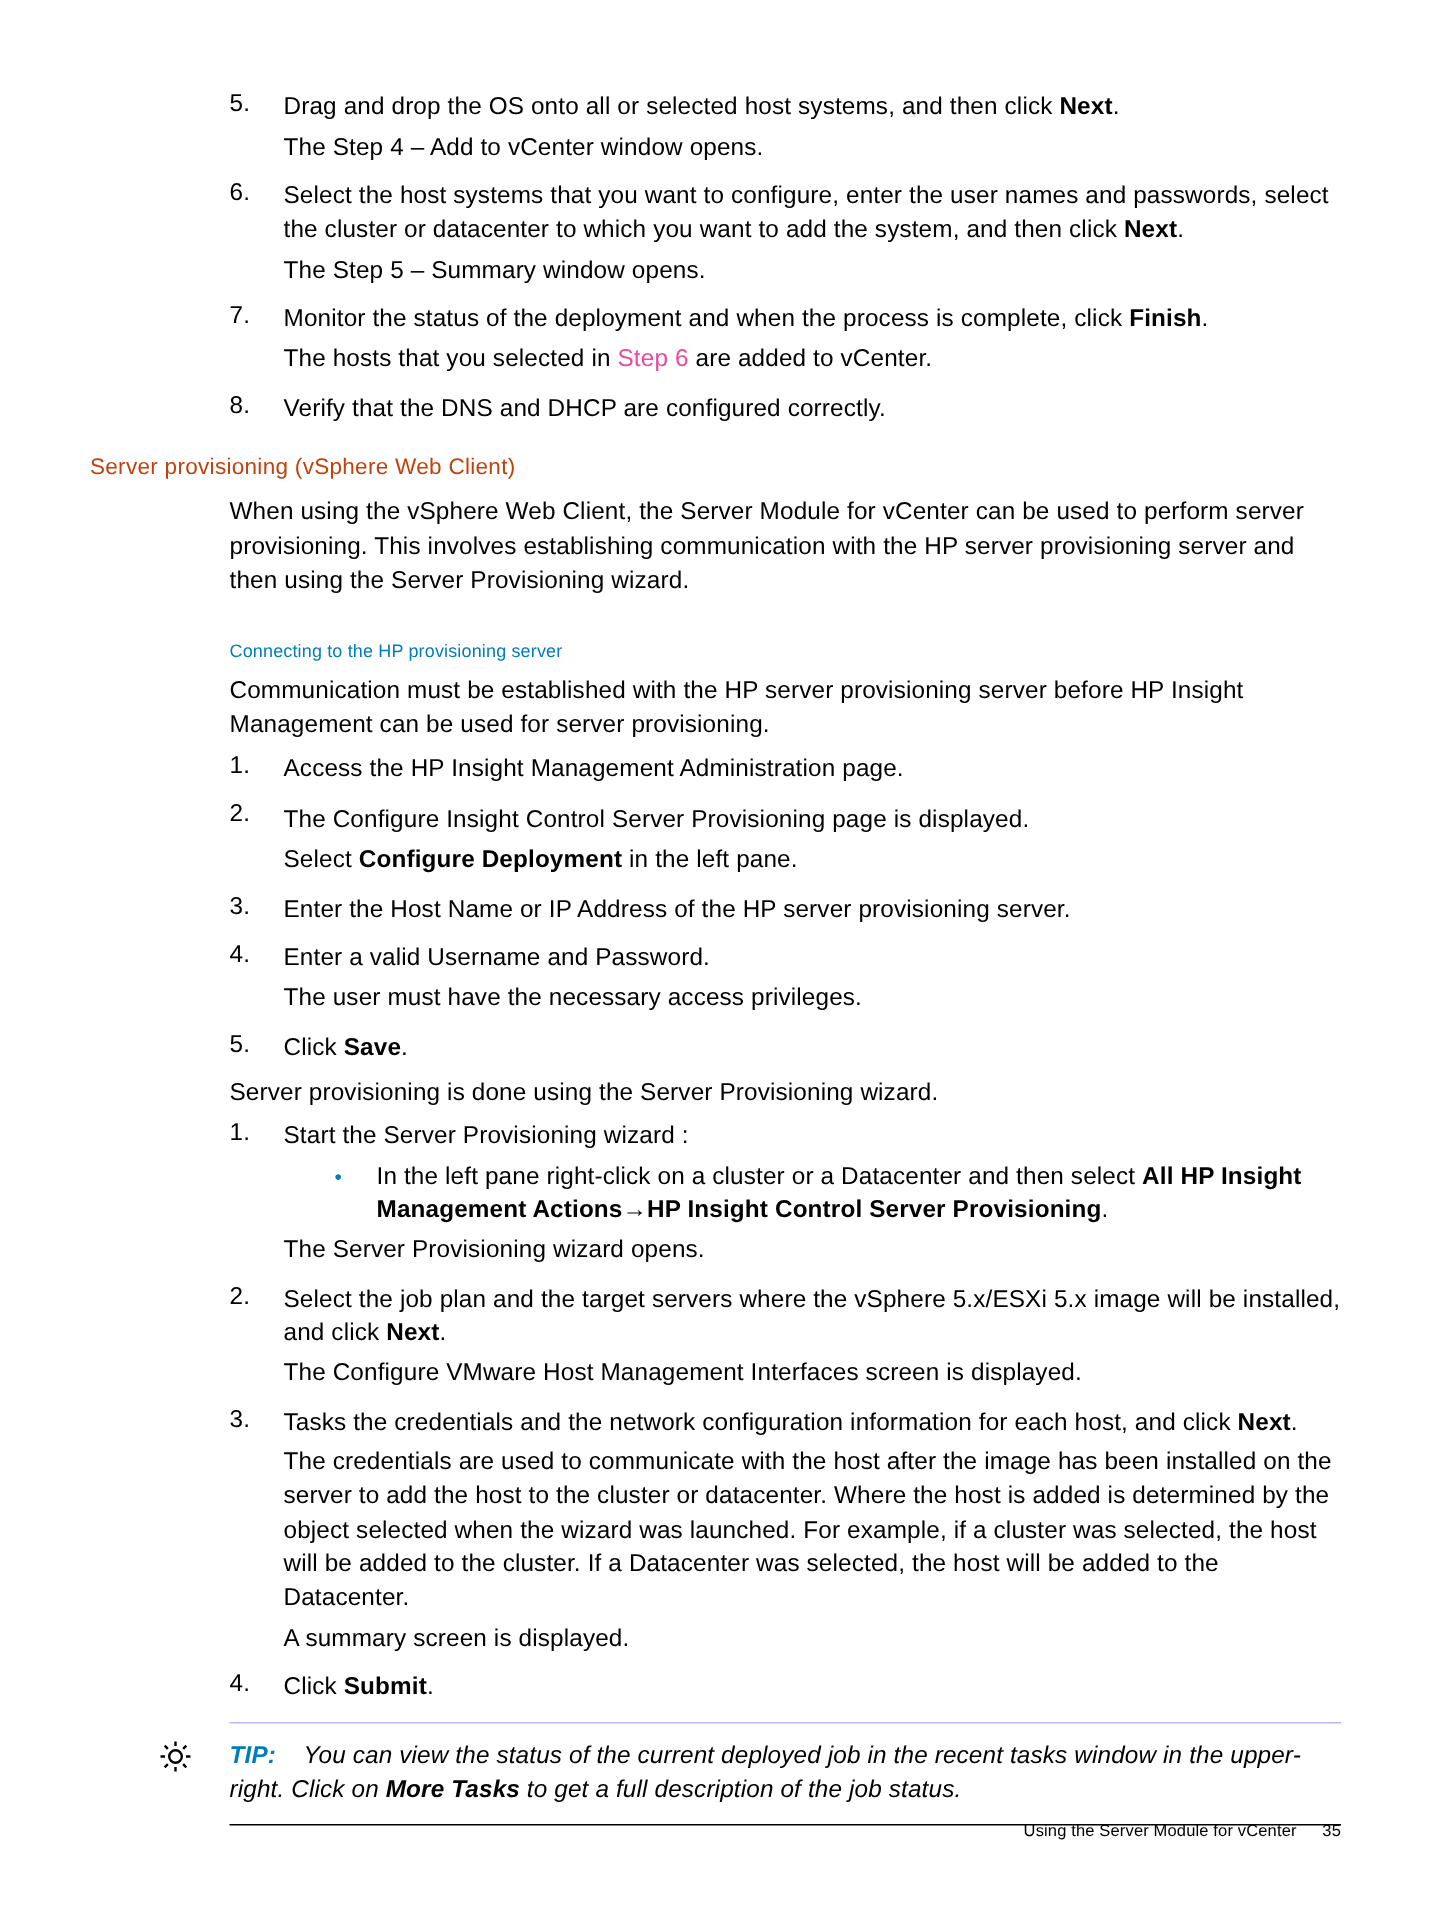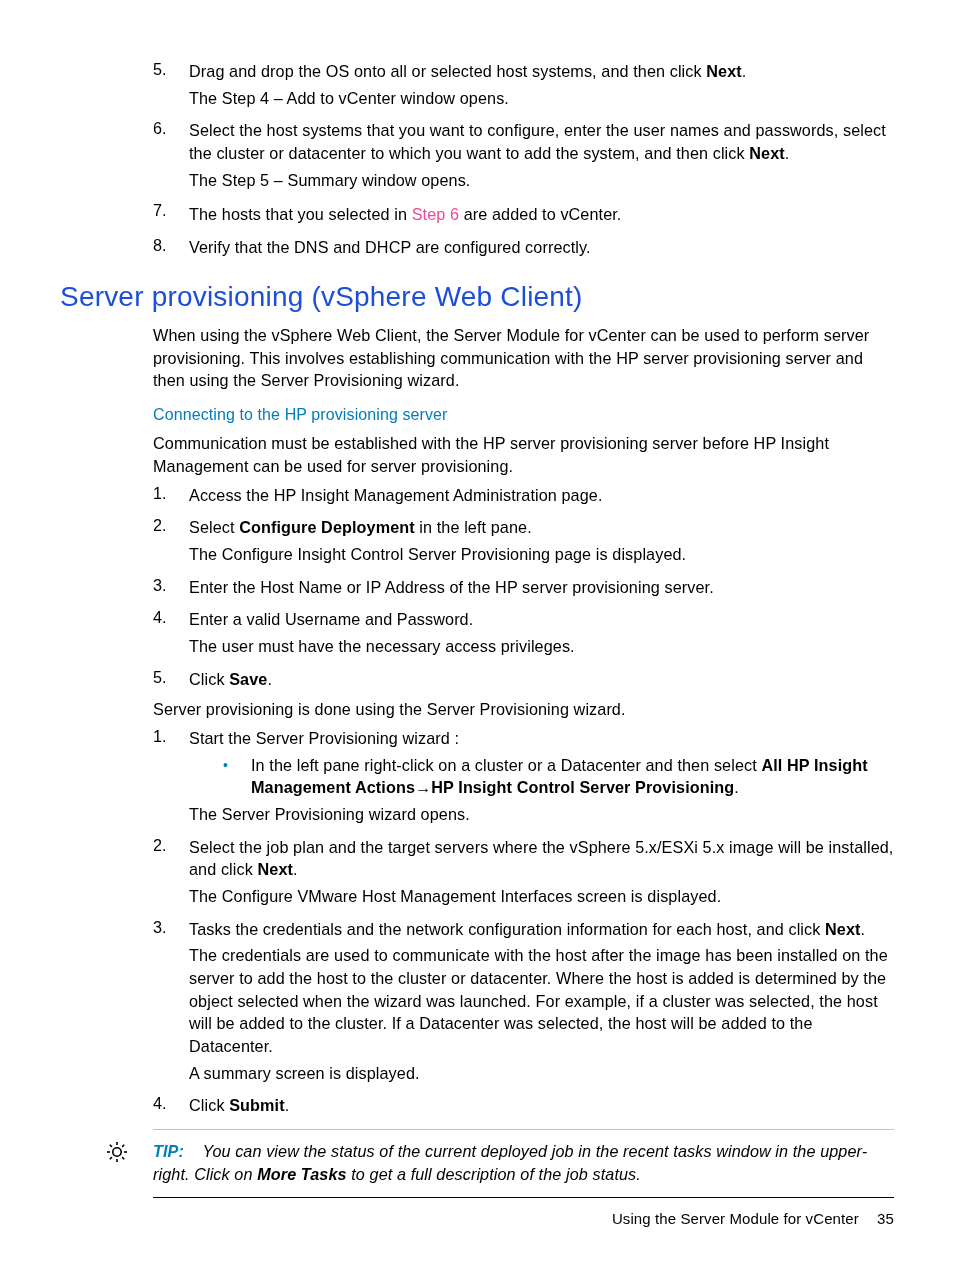--- a/index.html
+++ b/index.html
@@ -36,31 +36,31 @@
     width: 36px;
     flex-shrink: 0;
     text-align: left;
   }
   ol.num > li > .ct {
     flex: 1;
   }
   .para { margin: 2px 0 4px 0; }
   .after { margin-top: 4px; }
   .h2 {
-    color: #1d4ed8;
-    font-size: 28px;
+    color: #c2410c;
+    font-size: 15px;
     font-weight: 400;
     margin: 14px 0 8px 0;
     letter-spacing: 0.2px;
   }
   .h3 {
     color: #007dba;
-    font-size: 16px;
+    font-size: 12px;
     font-weight: 400;
-    margin: 12px 0 6px 0;
+    margin: 28px 0 6px 0;
   }
   .link { color: #ec4899; }
   b { font-weight: 700; }
   .bullet-row {
     display: flex;
     margin: 4px 0 4px 34px;
   }
   .bullet-dot {
     width: 28px;
     flex-shrink: 0;
@@ -84,21 +84,21 @@
     top: 10px;
   }
   .tip-label {
     color: #007dba;
     font-weight: 700;
   }
   .footer {
     position: absolute;
     bottom: 42px;
     right: 60px;
-    font-size: 15px;
+    font-size: 11px;
   }
   .pgnum { margin-left: 14px; }
 </style>
 </head>
 <body>
 
 <div class="page">
 
   <div class="indent-body">
     <ol class="num">
@@ -112,20 +112,21 @@
       <li>
         <span class="mk">6.</span>
         <span class="ct">
           <div class="para"><span>Select the host systems that you want to configure, enter the user names and passwords, select the cluster or datacenter to which you want to add the system, and then click </span><b>Next</b><span>.</span></div>
           <div class="para after">The Step 5 – Summary window opens.</div>
         </span>
       </li>
       <li>
         <span class="mk">7.</span>
         <span class="ct">
+          <div class="para"><span>Monitor the status of the deployment and when the process is complete, click </span><b>Finish</b><span>.</span></div>
           <div class="para after"><span>The hosts that you selected in </span><span class="link">Step 6</span><span> are added to vCenter.</span></div>
         </span>
       </li>
       <li>
         <span class="mk">8.</span>
         <span class="ct">
           <div class="para">Verify that the DNS and DHCP are configured correctly.</div>
         </span>
       </li>
     </ol>
@@ -142,22 +143,22 @@
     <ol class="num">
       <li>
         <span class="mk">1.</span>
         <span class="ct">
             <div class="para">Access the HP Insight Management Administration page.</div>
           </span>
       </li>
       <li>
         <span class="mk">2.</span>
         <span class="ct">
+          <div class="para after">The Configure Insight Control Server Provisioning page is displayed.</div>
           <div class="para"><span>Select </span><b>Configure Deployment</b><span> in the left pane.</span></div>
-          <div class="para after">The Configure Insight Control Server Provisioning page is displayed.</div>
         </span>
       </li>
       <li>
         <span class="mk">3.</span>
         <span class="ct">
             <div class="para">Enter the Host Name or IP Address of the HP server provisioning server.</div>
           </span>
       </li>
       <li>
         <span class="mk">4.</span>

